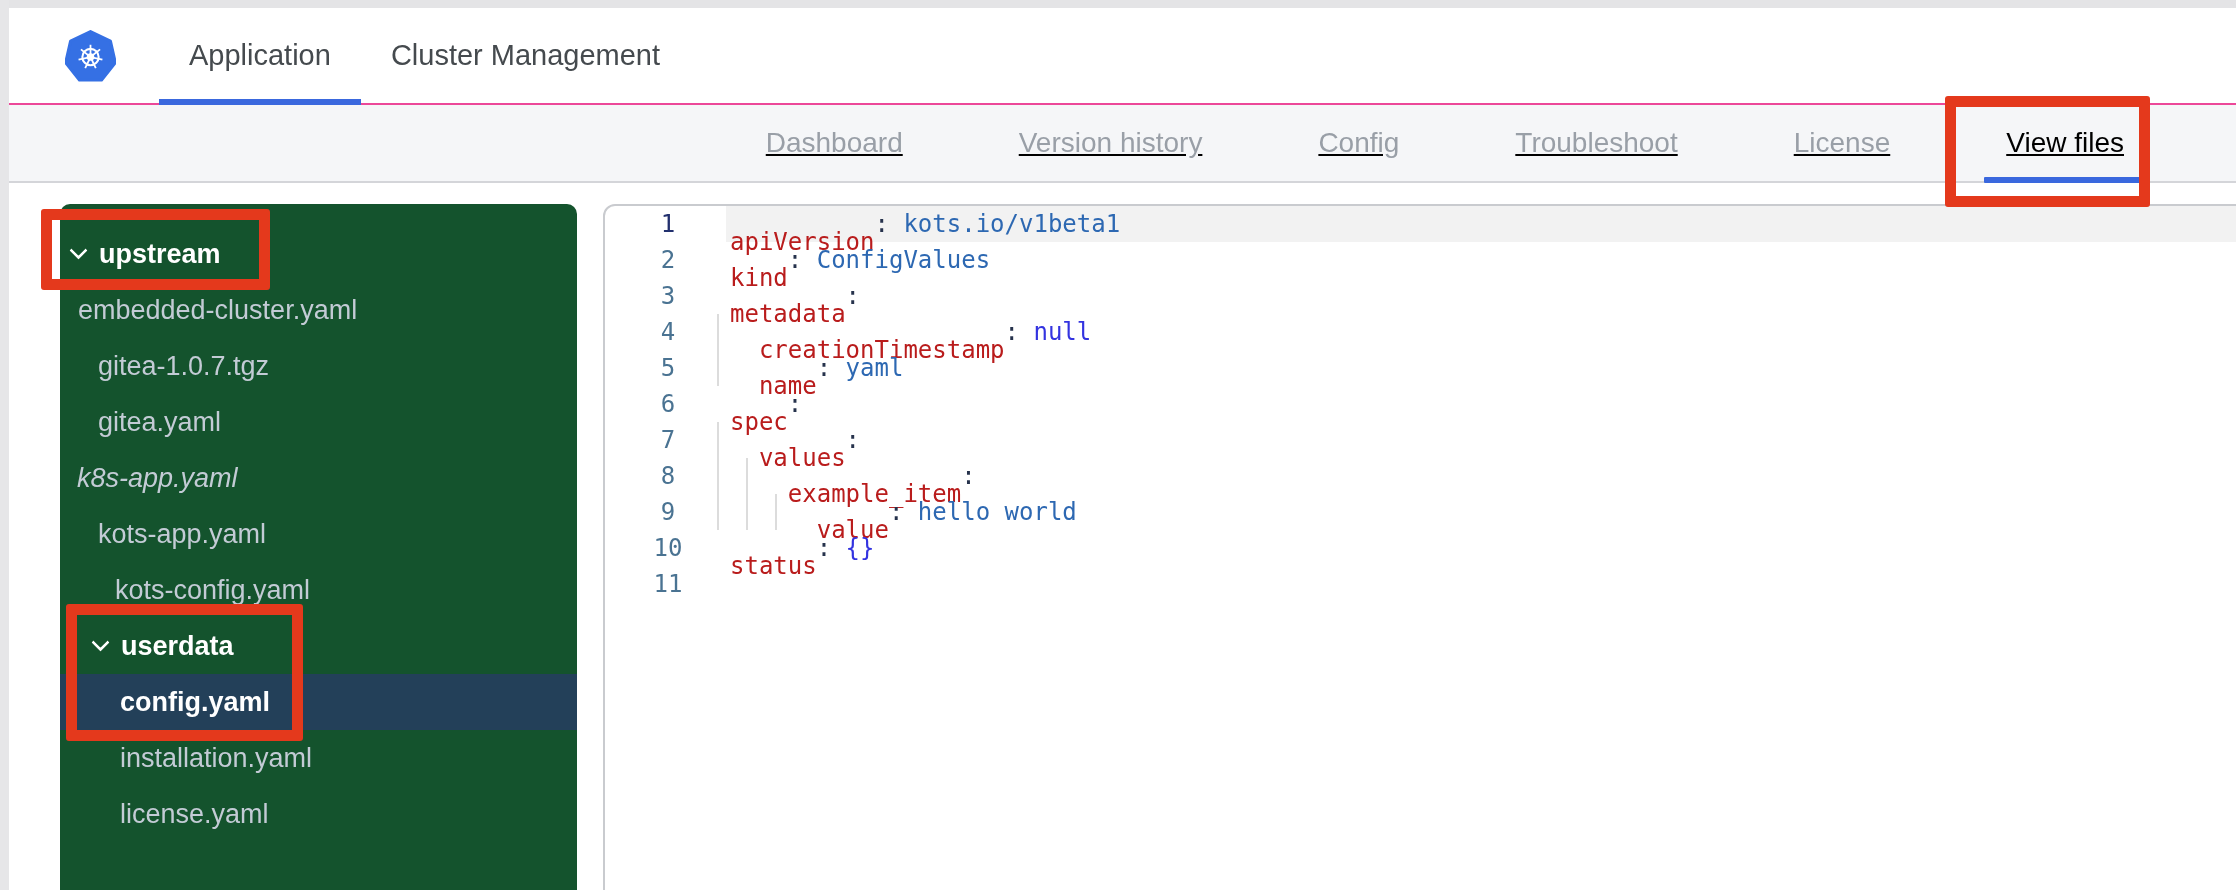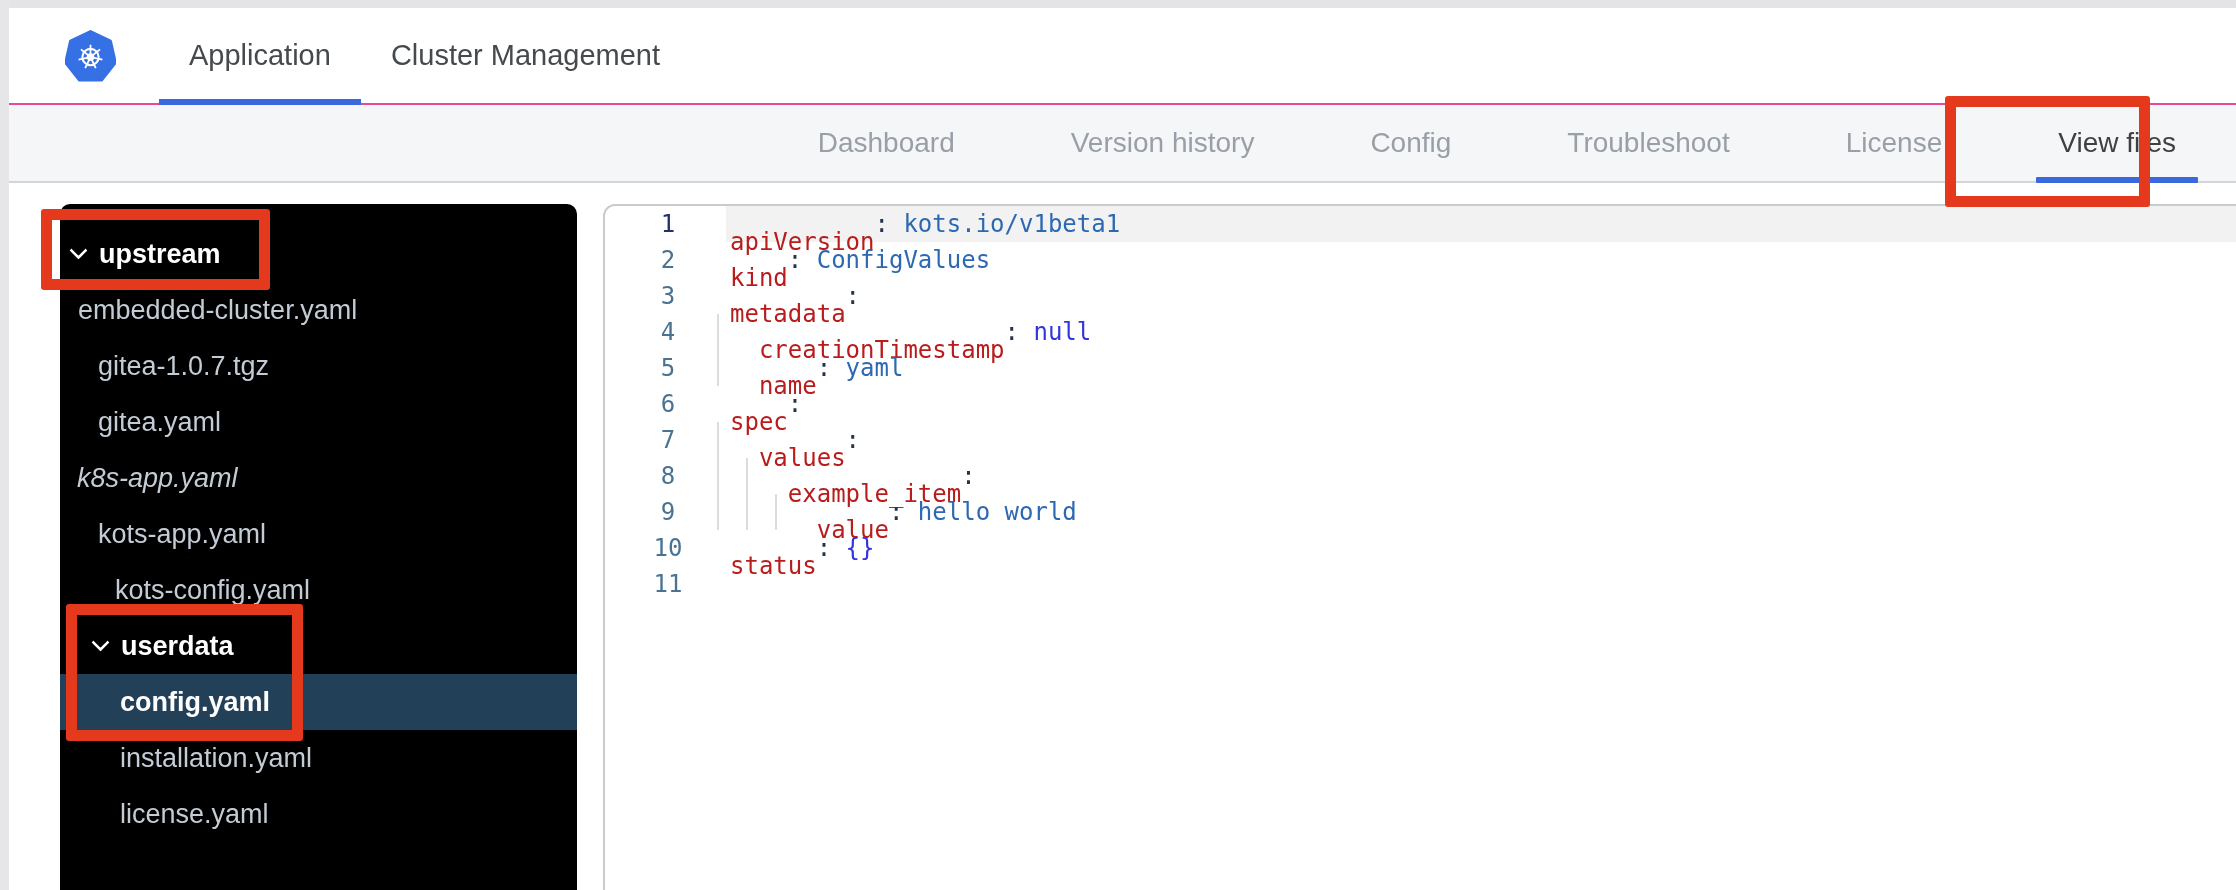--- a/index.html
+++ b/index.html
@@ -25,27 +25,27 @@
   .htab .ul { display:none; }
   .htab.active .ul {
     display:block; position:absolute; left:0; right:0; bottom:-2px; height:6px;
   }
 
   
   .subnav {
     position:absolute; left:9px; top:105px; right:0; height:78px;
     background:#f5f6f8; border-bottom:2px solid #d4d5d9;
     display:flex; justify-content:flex-end; align-items:flex-start;
-    padding-right:60px; gap:116px;
+    padding-right:112px; gap:116px;text-decoration:underline;
   }
   .snav {
     position:relative; height:100%; display:flex; align-items:center;
     font-size:28px; color:#999fa7; cursor:pointer; white-space:nowrap;
   }
-  .snav.active { color:#404040; }
+  .snav.active { color:#000000; }
   .snav .ul { display:none; }
   .snav.active .ul {
     display:block; position:absolute; left:-22px; right:-22px; bottom:-2px; height:6px; border-radius:1px;
   }
 
   
   .sidebar {
     position:absolute; left:60px; top:204px; width:517px; height:686px;
     border-radius:10px 10px 0 0; padding-top:22px; overflow:hidden;
   }
@@ -135,21 +135,21 @@
     </div>
     <div class="snav">
       <span>License</span>
     </div>
     <div class="snav active">
       <span>View files</span>
       <span class="ul" style="background: rgb(58, 104, 222);"></span>
     </div>
   </nav>
 
-<aside class="sidebar" id="sidebar" style="background: #000000;">
+<aside class="sidebar" id="sidebar" style="background: #14532d;">
     <div class="trow folder" style="padding-left: 12px;">
       <span class="chev"></span>
       <span>upstream</span>
     </div>
     <div class="trow file" style="padding-left: 18px;">
       <span>embedded-cluster.yaml</span>
     </div>
     <div class="trow file" style="padding-left: 38px;">
       <span>gitea-1.0.7.tgz</span>
     </div>

